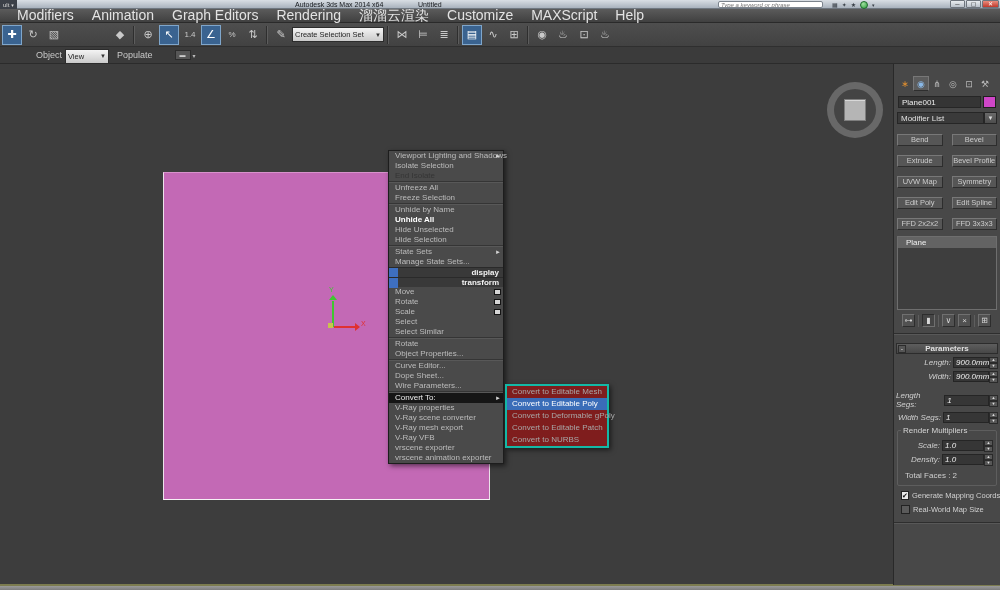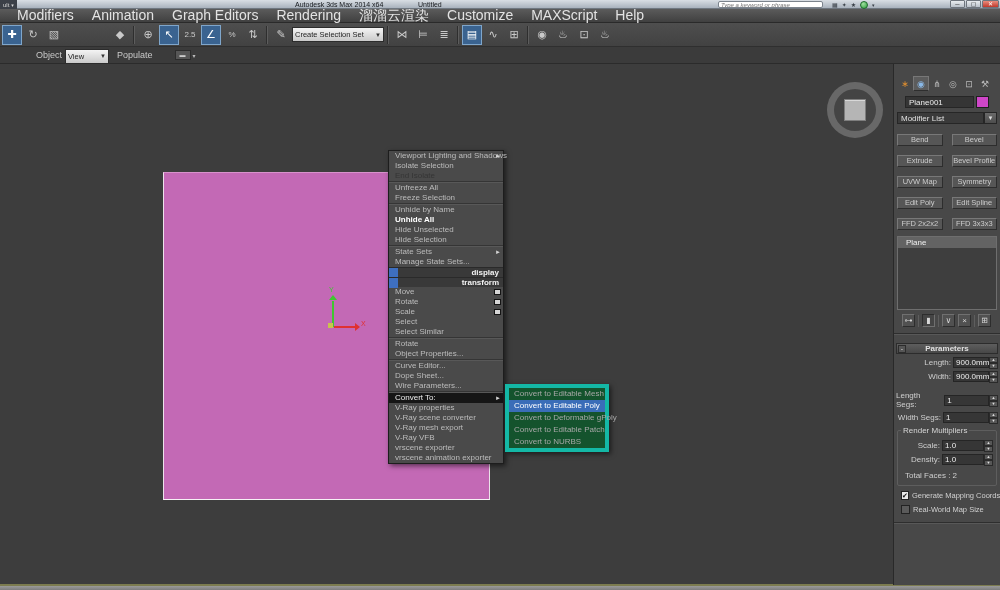--- a/index.html
+++ b/index.html
@@ -79,33 +79,33 @@
   .cm-item.disabled { color:#353535; }
   .cm-item.bold { color:#ffffff; font-weight:bold; }
   .cm-item.hl { background:#161616; color:#ededed; }
   .cm-arrow { position:absolute; right:2px; top:0; font-size:6px; color:#d6d6d6; }
   .cm-settings { position:absolute; right:2px; top:2px; width:7px; height:6px; background:#d6d6d6; border:1px solid #141414; }
   .cm-sep { height:0; border-top:1px solid #353535; border-bottom:1px solid #585858; margin:0; }
   .cm-header { position:relative; height:10px; line-height:10px; background:#393939; color:#f2f2f2;
     font-size:8px; font-weight:bold; text-align:right; padding-right:4px; border-top:1px solid #2a2a2a; }
   .cm-header .sq { position:absolute; left:0; top:0; width:9px; height:10px; background:#3e6fc0; }
 
-  .submenu { position:absolute; left:505px; top:384px; width:104px; background:#14532d;
-    border:4px solid #14b8a6; box-shadow:2px 2px 5px rgba(0,0,0,.55); z-index:6; }
+  .submenu { position:absolute; left:505px; top:384px; width:104px; background:#7f1d1d;
+    border:2px solid #14b8a6; box-shadow:2px 2px 5px rgba(0,0,0,.55); z-index:6; }
   .sm-item { height:12px; line-height:12px; font-size:8px; color:#a8a8a8; padding-left:5px; white-space:nowrap; }
   .sm-item.sel { background:#3a6db8; color:#ffffff; }
 
   
   .panel { position:absolute; left:893px; top:64px; width:107px; height:521px; background:#484848;
     border-left:1px solid #292929; font-size:8px; color:#cfcfcf; z-index:3; }
   .ptabs { display:flex; margin:12px 2px 0 3px; }
   .ptab { width:16px; height:15px; display:flex; align-items:center; justify-content:center; font-size:9px;
     color:#b9b9b9; border:1px solid transparent; }
   .ptab.active { background:#5c5c5c; border:1px solid #777 ; border-bottom-color:#2e2e2e; }
-  .name-row { display:flex; margin:5px 11px 0; gap:2px; }
+  .name-row { display:flex; margin:5px 4px 0; gap:2px; }
   .name-input { flex:1; height:12px; background:#353535; border:1px solid #262626; color:#ececec;
     line-height:11px; padding-left:3px; }
   .color-swatch { width:13px; height:12px; background:#cf46c8; border:1px solid #1f1f1f; }
   .modlist-row { display:flex; margin:4px 3px 0; }
   .modlist { flex:1; height:12px; background:#3a3a3a; border:1px solid #262626; color:#e0e0e0;
     line-height:11px; padding-left:3px; }
   .modlist-arrow { width:13px; height:12px; background:linear-gradient(#6a6a6a,#4d4d4d); border:1px solid #262626;
     font-size:6px; line-height:11px; text-align:center; color:#ddd; }
   .btn-grid { display:grid; grid-template-columns:1fr 1fr; gap:9px; margin:10px 3px 0; }
   .pbtn { height:12px; background:#565656; border:1px solid; border-color:#787878 #2d2d2d #2d2d2d #787878;
@@ -115,21 +115,21 @@
   .stack-tools { display:flex; align-items:center; gap:3px; margin:4px 0 0 8px; }
   .stool { width:13px; height:13px; background:#515151; border:1px solid; border-color:#707070 #2d2d2d #2d2d2d #707070;
     color:#d8d8d8; font-size:8px; line-height:11px; text-align:center; }
   .stool.pressed { border-color:#2d2d2d #707070 #707070 #2d2d2d; background:#454545; }
   .stool-sep { width:1px; height:12px; background:#2e2e2e; border-right:1px solid #5e5e5e; }
   .panel-hr { height:0; border-top:1px solid #2e2e2e; border-bottom:1px solid #585858; margin:6px 0 0; }
   .rollout { margin:8px 2px 0; height:11px; background:linear-gradient(#5e5e5e,#474747); border:1px solid #2c2c2c;
     position:relative; text-align:center; font-weight:bold; color:#e0e0e0; font-size:8px; line-height:10px; }
   .rollout .minus { position:absolute; left:1px; top:1px; width:8px; height:8px; background:#565656;
     border:1px solid #2c2c2c; font-size:7px; line-height:6px; text-align:center; font-weight:normal; }
-  .field-row { display:flex; align-items:center; justify-content:flex-end; margin:3px 2px 0; }
+  .field-row { display:flex; align-items:center; justify-content:flex-end; margin:3px 2px 0;font-style:italic; }
   .field-label { margin-right:2px; color:#cfcfcf; }
   .field-input { height:11px; background:#363636; border:1px solid #252525; color:#ececec;
     line-height:10px; padding-left:2px; }
   .g1 .field-input { width:36px; }
   .g2 .field-input { width:46px; }
   .g3 .field-input { width:42px; }
   .spinner { width:9px; height:11px; display:flex; flex-direction:column; }
   .spin { flex:1; background:#575757; border:1px solid #2a2a2a; font-size:4px; line-height:4px;
     text-align:center; color:#ddd; }
   .groupbox { margin:7px 3px 0; border:1px solid #5e5e5e; border-radius:2px; padding:6px 1px 4px; position:relative; }
@@ -186,21 +186,21 @@
     <div class="tbtn">↻</div>
     <div class="tbtn">▧</div>
     <div class="tdrop" style="width: 44px; margin-top: 43px;">
       <span>View</span>
       <span class="dd-arrow">▼</span>
     </div>
     <div class="tbtn">◆</div>
     <div class="tsep"></div>
     <div class="tbtn">⊕</div>
     <div class="tbtn active">↖</div>
-    <div class="tbtn small-label">2.5</div>
+    <div class="tbtn small-label">1.4</div>
     <div class="tbtn active">∠</div>
     <div class="tbtn small-label">%</div>
     <div class="tbtn">⇅</div>
     <div class="tsep"></div>
     <div class="tbtn">✎</div>
     <div class="tdrop" style="width: 92px;">
       <span>Create Selection Set</span>
       <span class="dd-arrow">▼</span>
     </div>
     <div class="tsep"></div>

